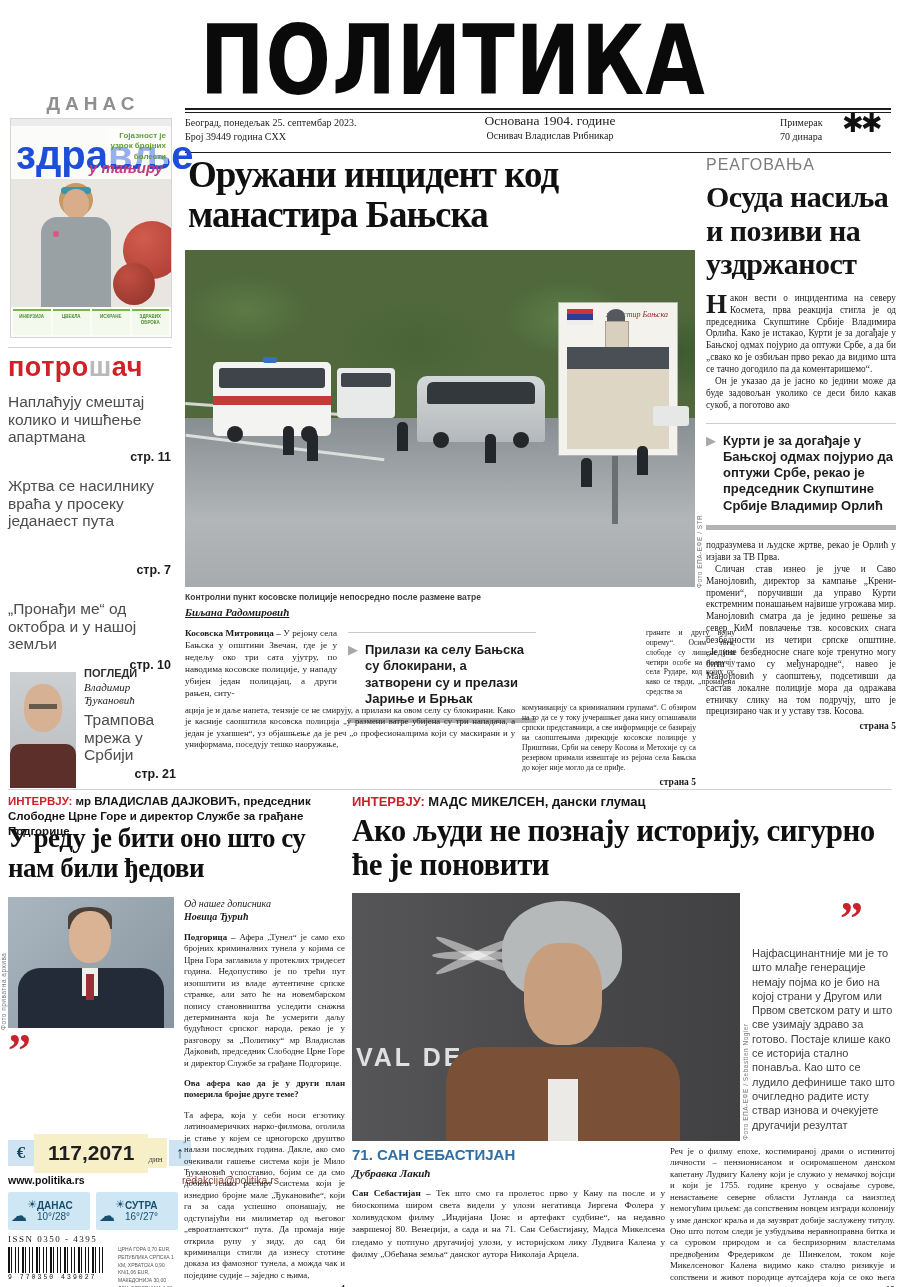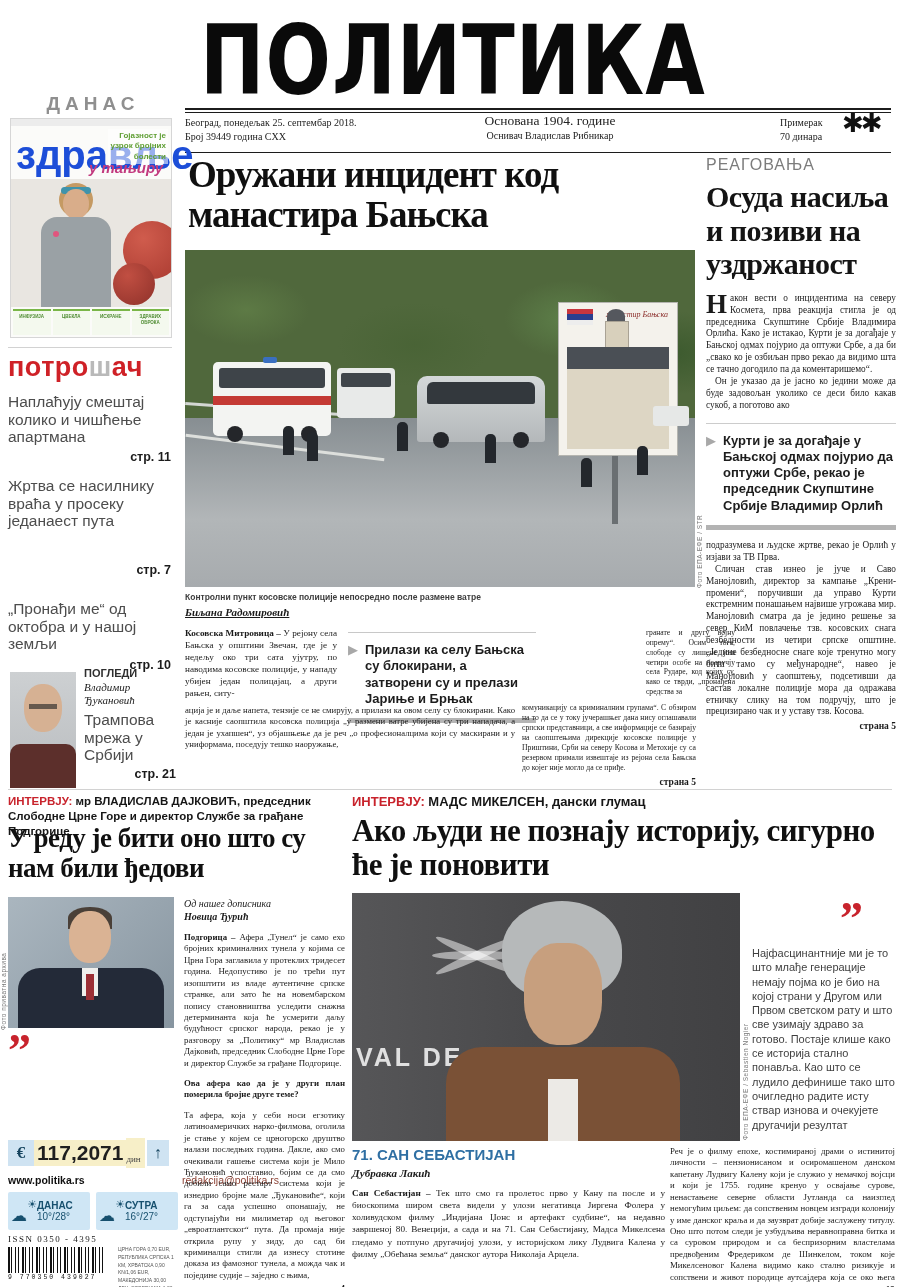--- a/index.html
+++ b/index.html
@@ -127,21 +127,21 @@
   #il-photo .head{position:absolute;left:61px;top:14px;width:42px;height:52px;border-radius:46%;background:#dab394;}
   #il-photo .suit{position:absolute;left:10px;bottom:0;width:146px;height:60px;border-radius:22px 22px 0 0;background:#232a38;}
   #il-photo .shirt{position:absolute;left:74px;bottom:32px;width:16px;height:28px;background:#efefec;}
   #il-photo .tie{position:absolute;left:78px;bottom:28px;width:8px;height:26px;background:#9c2f35;}
   .qmark{position:absolute;font-size:46px;line-height:1;font-weight:bold;color:#c8232c;font-family:"Liberation Serif",serif;}
   .qmark::before{content:"”";letter-spacing:-4px;}
   #il-quote{left:30px;top:1058px;width:144px;font-size:11px;line-height:1.3;color:#3c3c3c;}
   #currency{left:8px;top:1140px;height:26px;display:flex;align-items:center;}
   #currency .eur{width:26px;height:26px;background:#cfe3f2;color:#16445f;font-size:17px;font-weight:bold;
                  display:flex;align-items:center;justify-content:center;}
-  #currency .val{background:#f7efc8;font-size:21px;font-weight:bold;color:#1f1f1f;padding:0 3px;height:26px;
+  #currency .val{background:#f7efc8;font-size:21px;font-weight:bold;color:#1f1f1f;padding:0 14px;height:39px;
                  display:flex;align-items:center;font-family:"Liberation Sans",sans-serif;}
   #currency .unit{background:#f7efc8;font-size:9px;color:#444;height:26px;display:flex;align-items:flex-end;padding:0 4px 4px 0;}
   #currency .arr{width:22px;height:26px;background:#cfe3f2;color:#16445f;font-size:16px;font-weight:bold;
                  display:flex;align-items:center;justify-content:center;margin-left:2px;}
   #site{left:8px;top:1174px;font-size:10.5px;font-weight:bold;color:#101010;font-family:"Liberation Sans",sans-serif;}
   #mail{left:182px;top:1174px;font-size:10.5px;color:#8d4437;font-family:"Liberation Sans",sans-serif;}
   .wbox{position:absolute;top:1192px;width:82px;height:38px;background:#cfe6f5;border-radius:2px;
         display:flex;align-items:center;font-family:"Liberation Sans",sans-serif;color:#17506e;}
   .wicon{position:relative;width:26px;height:24px;margin-left:3px;}
   .wicon .sun{position:absolute;right:0;top:-1px;font-size:11px;}
@@ -182,21 +182,21 @@
 </style>
 </head>
 <body>
 
 <div id="page">
 
   <div class="abs" id="logo">ПОЛИТИКА</div>
   <div class="mastline" style="top:108px;height:2px;"></div>
   <div class="mastline" style="top:112px;height:1px;"></div>
   <div class="abs" id="dl-left">
-    <div>Београд, понедељак 25. септембар 2018.</div>
+    <div>Београд, понедељак 25. септембар 2023.</div>
     <div>Број 39449 година CXX</div>
   </div>
   <div class="abs" id="dl-center">
     <div class="l1">Основана 1904. године</div>
     <div class="l2">Оснивач Владислав Рибникар</div>
   </div>
   <div class="abs" id="dl-right">
     <div>Примерак</div>
     <div>70 динара</div>
   </div>

